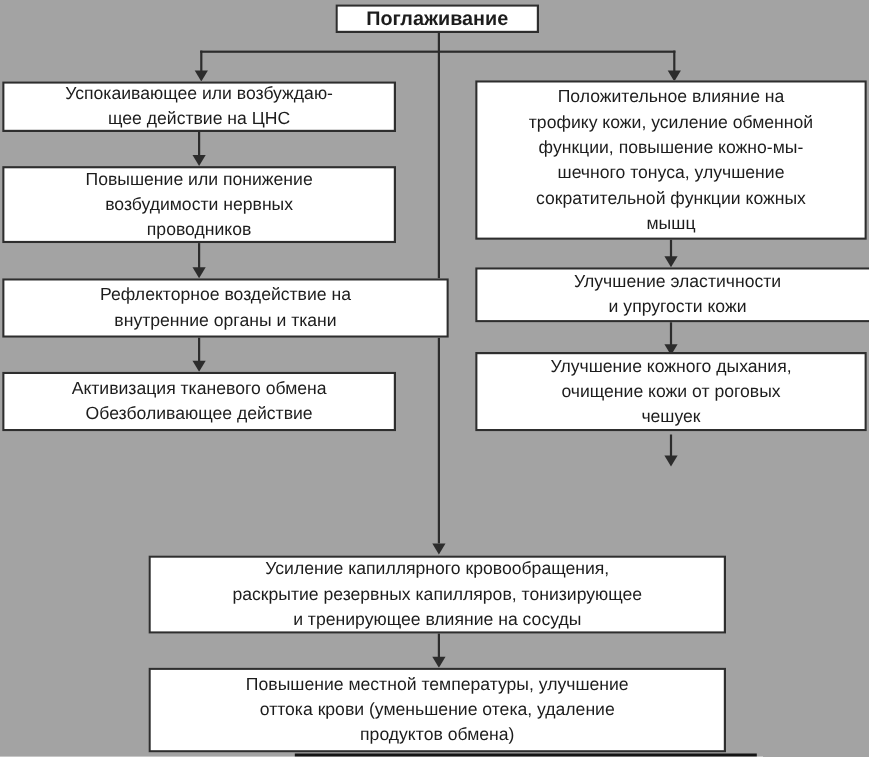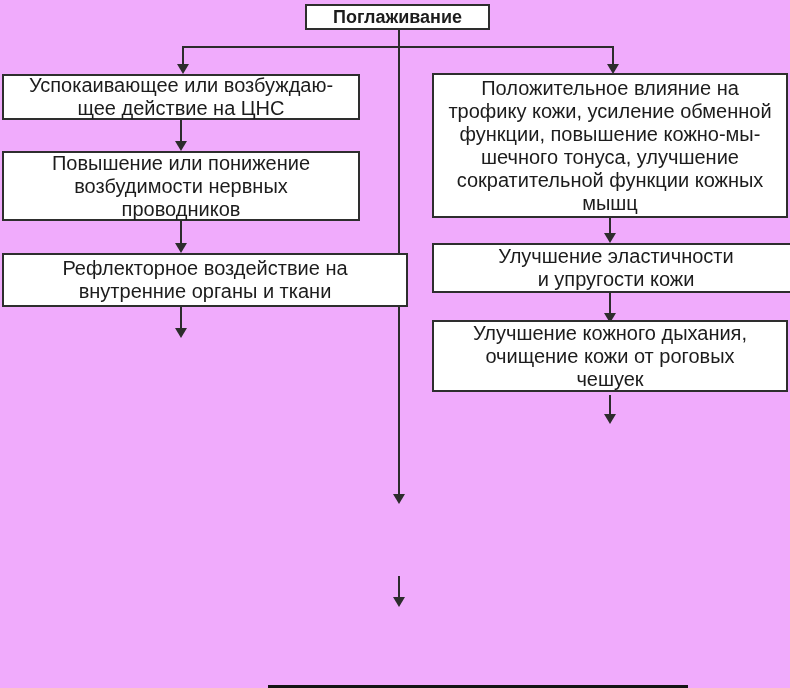--- a/index.html
+++ b/index.html
@@ -1,34 +1,34 @@
 <!DOCTYPE html>
 <html><head>
 <meta charset="utf-8">
 <style>
   html,body{margin:0;padding:0;background:#ffffff;}
   .canvas{
     position:relative;
     width:790px;height:688px;
-    background:#f0abfc;
+    background:#a3a3a3;
     font-family:"Liberation Sans", sans-serif;
     color:#1c1c1c;
     overflow:hidden;
   }
   .node{
     position:absolute;
     box-sizing:border-box;
     border:2px solid #2e2e2e;
     background:#ffffff;
     display:flex;align-items:center;justify-content:center;
     text-align:center;
   }
   .node .txt{
     white-space:pre-line;
-    font-size:20px;
+    font-size:16px;
     line-height:23px;
     color:#1c1c1c;
   }
   .node.root-node .txt{
     font-size:18px;
     line-height:20px;
     font-weight:bold;
   }
   .line{
     position:absolute;
@@ -84,20 +84,24 @@
   <div class="ahead" style="left:175px;top:243px;"></div>
 
   <div class="node" style="left:2px;top:253px;width:406px;height:54px;">
     <span class="txt">Рефлекторное воздействие на
 внутренние органы и ткани</span>
   </div>
 
   <div class="line" style="left:180px;top:307px;width:2px;height:22px;"></div>
   <div class="ahead" style="left:175px;top:328px;"></div>
 
+  <div class="node" style="left:2px;top:338px;width:358px;height:54px;">
+    <span class="txt">Активизация тканевого обмена
+Обезболивающее действие</span>
+  </div>
 
   <div class="node" style="left:432px;top:73px;width:356px;height:145px;justify-content:center;">
     <span class="txt">Положительное влияние на
 трофику кожи, усиление обменной
 функции, повышение кожно-мы-
 шечного тонуса, улучшение
 сократительной функции кожных
 мышц</span>
   </div>
 
@@ -115,20 +119,30 @@
   <div class="node" style="left:432px;top:320px;width:356px;height:72px;">
     <span class="txt">Улучшение кожного дыхания,
 очищение кожи от роговых
 чешуек</span>
   </div>
 
   <div class="line" style="left:609px;top:395px;width:2px;height:20px;"></div>
   <div class="ahead" style="left:604px;top:414px;"></div>
 
 
+  <div class="node" style="left:135px;top:505px;width:525px;height:71px;">
+    <span class="txt">Усиление капиллярного кровообращения,
+раскрытие резервных капилляров, тонизирующее
+и тренирующее влияние на сосуды</span>
+  </div>
 
   <div class="line" style="left:398px;top:576px;width:2px;height:22px;"></div>
   <div class="ahead" style="left:393px;top:597px;"></div>
 
+  <div class="node" style="left:135px;top:607px;width:525px;height:77px;">
+    <span class="txt">Повышение местной температуры, улучшение
+оттока крови (уменьшение отека, удаление
+продуктов обмена)</span>
+  </div>
 
   <div class="artifact" style="left:268px;top:685px;width:420px;height:3px;"></div>
 
 </div>
 
 </body></html>

